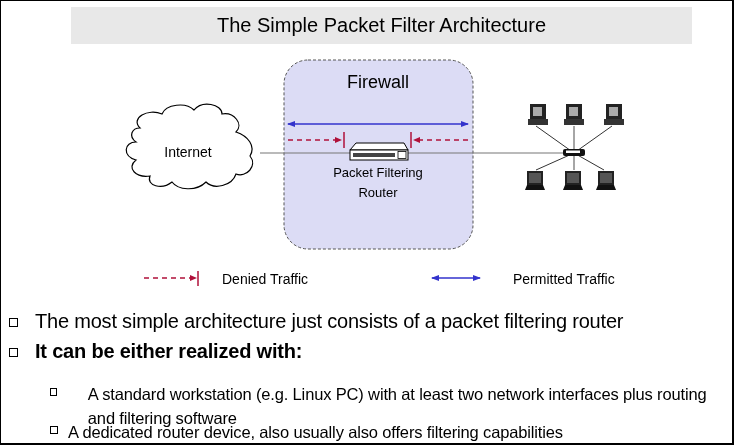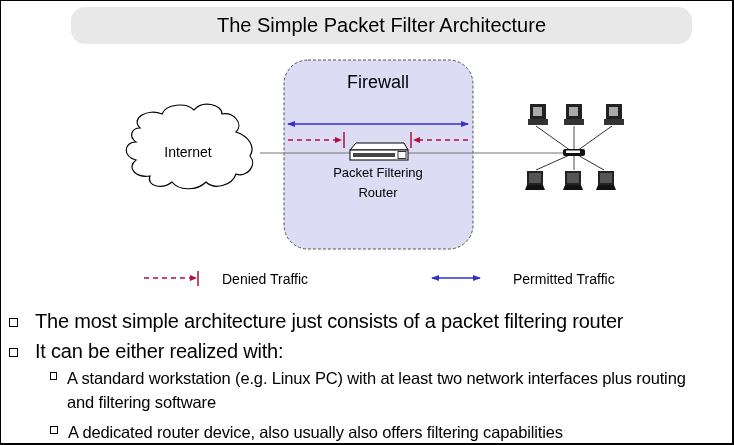--- a/index.html
+++ b/index.html
@@ -2,21 +2,21 @@
 <html><head>
 <meta charset="utf-8">
 <style>
   html, body { margin:0; padding:0; background:#fff; }
   body { width:734px; height:445px; position:relative; overflow:hidden;
          font-family:"Liberation Sans", sans-serif; }
   .frame { position:absolute; left:0; top:0; width:732px; height:443px;
            border:1px solid #000; border-right:2px solid #000; border-bottom:2px solid #000; box-sizing:border-box; width:734px; height:445px; }
   .title-bar { position:absolute; left:71px; top:7px; width:621px; height:37px;
                background:#e8e8e8; text-align:center; line-height:37px;
-               font-size:20px; color:#000;border-radius:14px; }
+               font-size:20px; color:#000; }
   svg.diagram { position:absolute; left:0; top:0; }
   .svg-text { font-family:"Liberation Sans", sans-serif; fill:#000; }
   .bullets { position:absolute; left:0; top:306px; width:734px; }
   .bullet { position:absolute; display:flex; align-items:flex-start; color:#000; }
   .bullet .box { display:inline-block; border:1.5px solid #000; box-sizing:border-box;
                  background:#fff; }
   .b1 { left:9px; font-size:20px; letter-spacing:-0.2px; }
   .b1 .box { width:9px; height:9px; margin-top:8px; margin-right:17px; }
   .b2 { left:50px; font-size:16.5px; letter-spacing:-0.15px; }
   .b2 .box { width:8px; height:8px; margin-top:6px; margin-right:10px; }
@@ -118,25 +118,25 @@
 
   <line x1="432" y1="278" x2="480" y2="278" stroke="#3333cc" stroke-width="1.5" marker-end="url(#blueArrow)" marker-start="url(#blueArrowStart)"></line>
   <text class="svg-text" x="513" y="284" font-size="14">Permitted Traffic</text>
 </svg>
 
 <div class="bullets">
   <div class="bullet b1" style="top:4px;">
     <span class="box"></span>
     <span class="txt">The most simple architecture just consists of a packet filtering router</span>
   </div>
-  <div class="bullet b1" style="top:34px;">
+  <div class="bullet b1" style="top:34px;font-weight:bold;">
     <span class="box"></span>
     <span class="txt">It can be either realized with:</span>
   </div>
-  <div class="bullet b2" style="top:60px; width:660px;">
+  <div class="bullet b2" style="top:76px; width:660px;gap:21px;">
     <span class="box"></span>
     <span class="txt">A standard workstation (e.g. Linux PC) with at least two network interfaces plus routing and filtering software</span>
   </div>
   <div class="bullet b2" style="top:114px;">
     <span class="box"></span>
     <span class="txt">A dedicated router device, also usually also offers filtering capabilities</span>
   </div>
 </div>
 
 </body></html>

